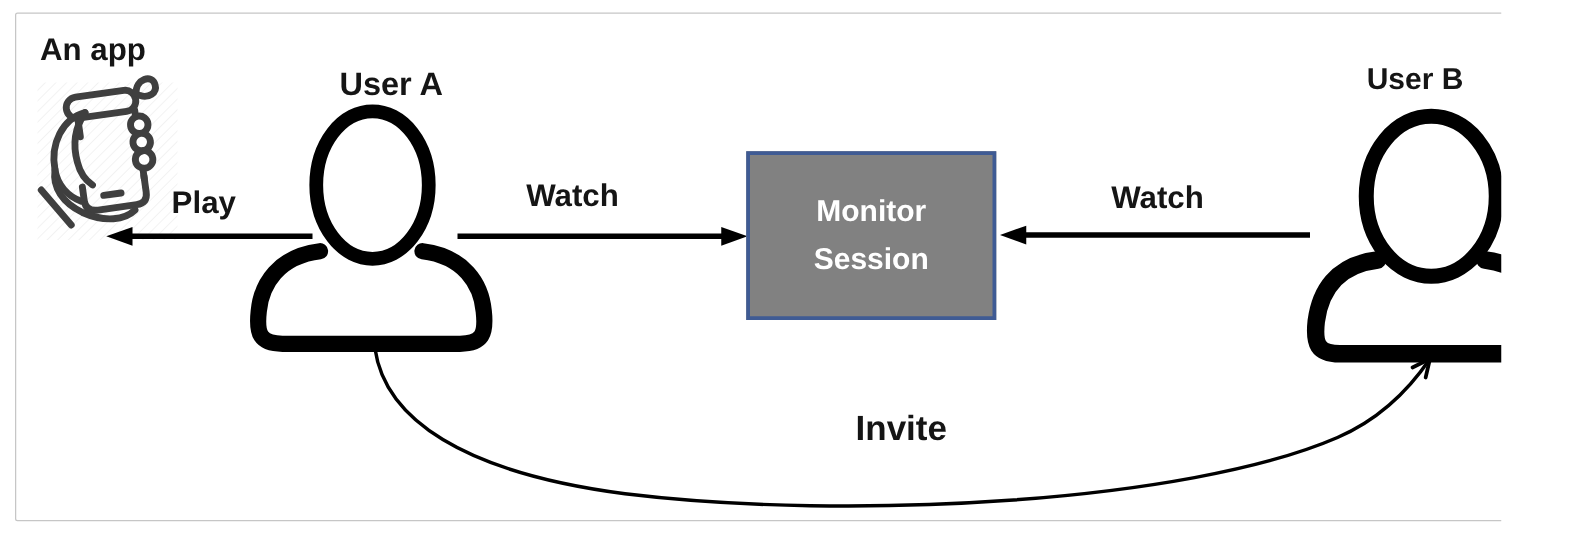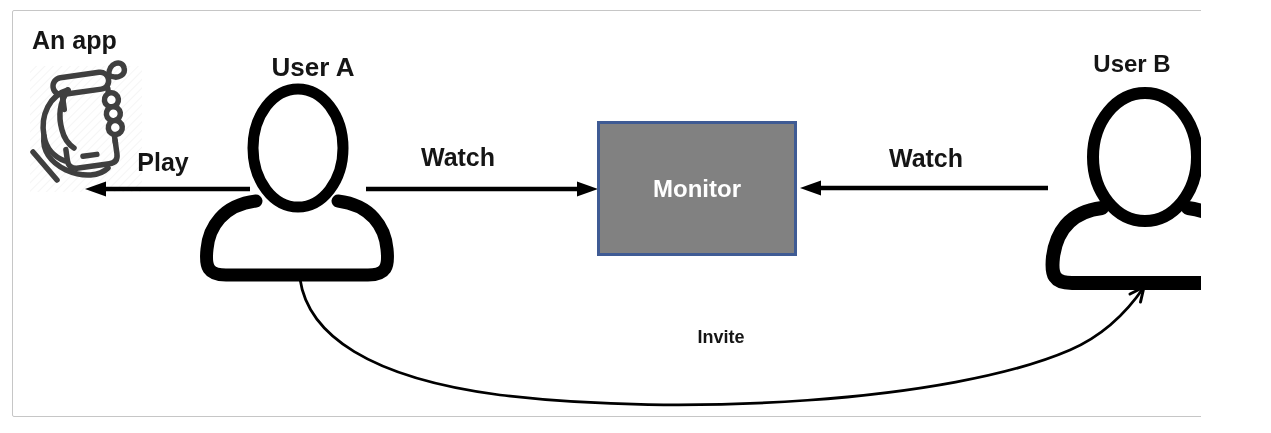--- a/index.html
+++ b/index.html
@@ -24,21 +24,21 @@
     font-weight:700;
     white-space:nowrap;
   }
   .center{transform:translateX(-50%);}
   .an-app{left:32px;top:26px;font-size:25px;}
   .user-a{left:297px;top:52px;font-size:26px;margin-left:16px;}
   .user-b{left:1132px;top:50px;font-size:24px;}
   .play{left:163px;top:148px;font-size:25px;}
   .watch-a{left:458px;top:143px;font-size:25px;}
   .watch-b{left:926px;top:144px;font-size:25px;}
-  .invite{left:721px;top:327px;font-size:18px;}
+  .invite{left:721px;top:327px;font-size:28px;}
   .monitor-box{
     position:absolute;
     left:597px;top:121px;width:200px;height:135px;
     background:#818181;
     border:3px solid #3f5b94;
     box-sizing:border-box;
     display:flex;flex-direction:column;align-items:center;justify-content:center;
     color:#ffffff;font-weight:700;font-size:24px;line-height:1.55;
   }
 </style>
@@ -110,15 +110,16 @@
   <div class="label an-app">An app</div>
   <div class="label center user-a">User A</div>
   <div class="label center user-b">User B</div>
   <div class="label center play">Play</div>
   <div class="label center watch-a">Watch</div>
   <div class="label center watch-b">Watch</div>
   <div class="label center invite">Invite</div>
 
   <div class="monitor-box">
     <span>Monitor</span>
+    <span>Session</span>
   </div>
 
 </div>
 
 </body></html>

